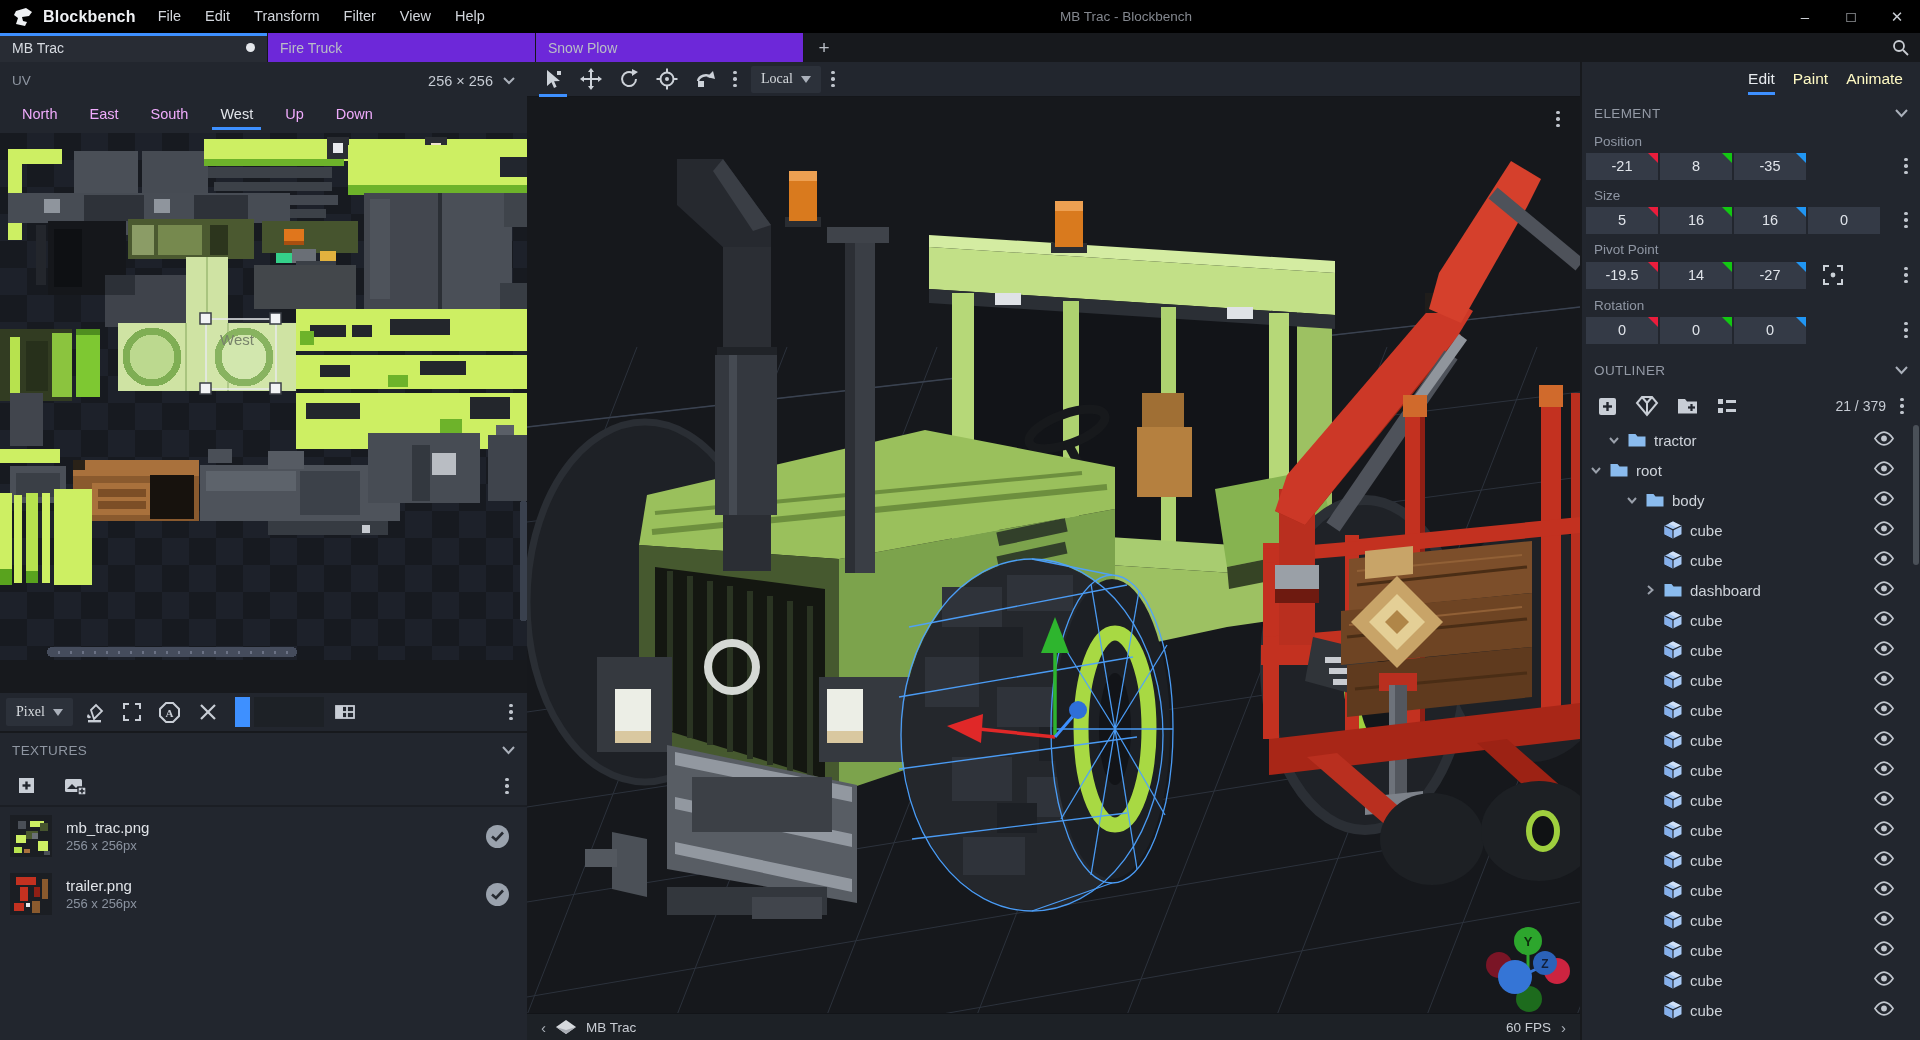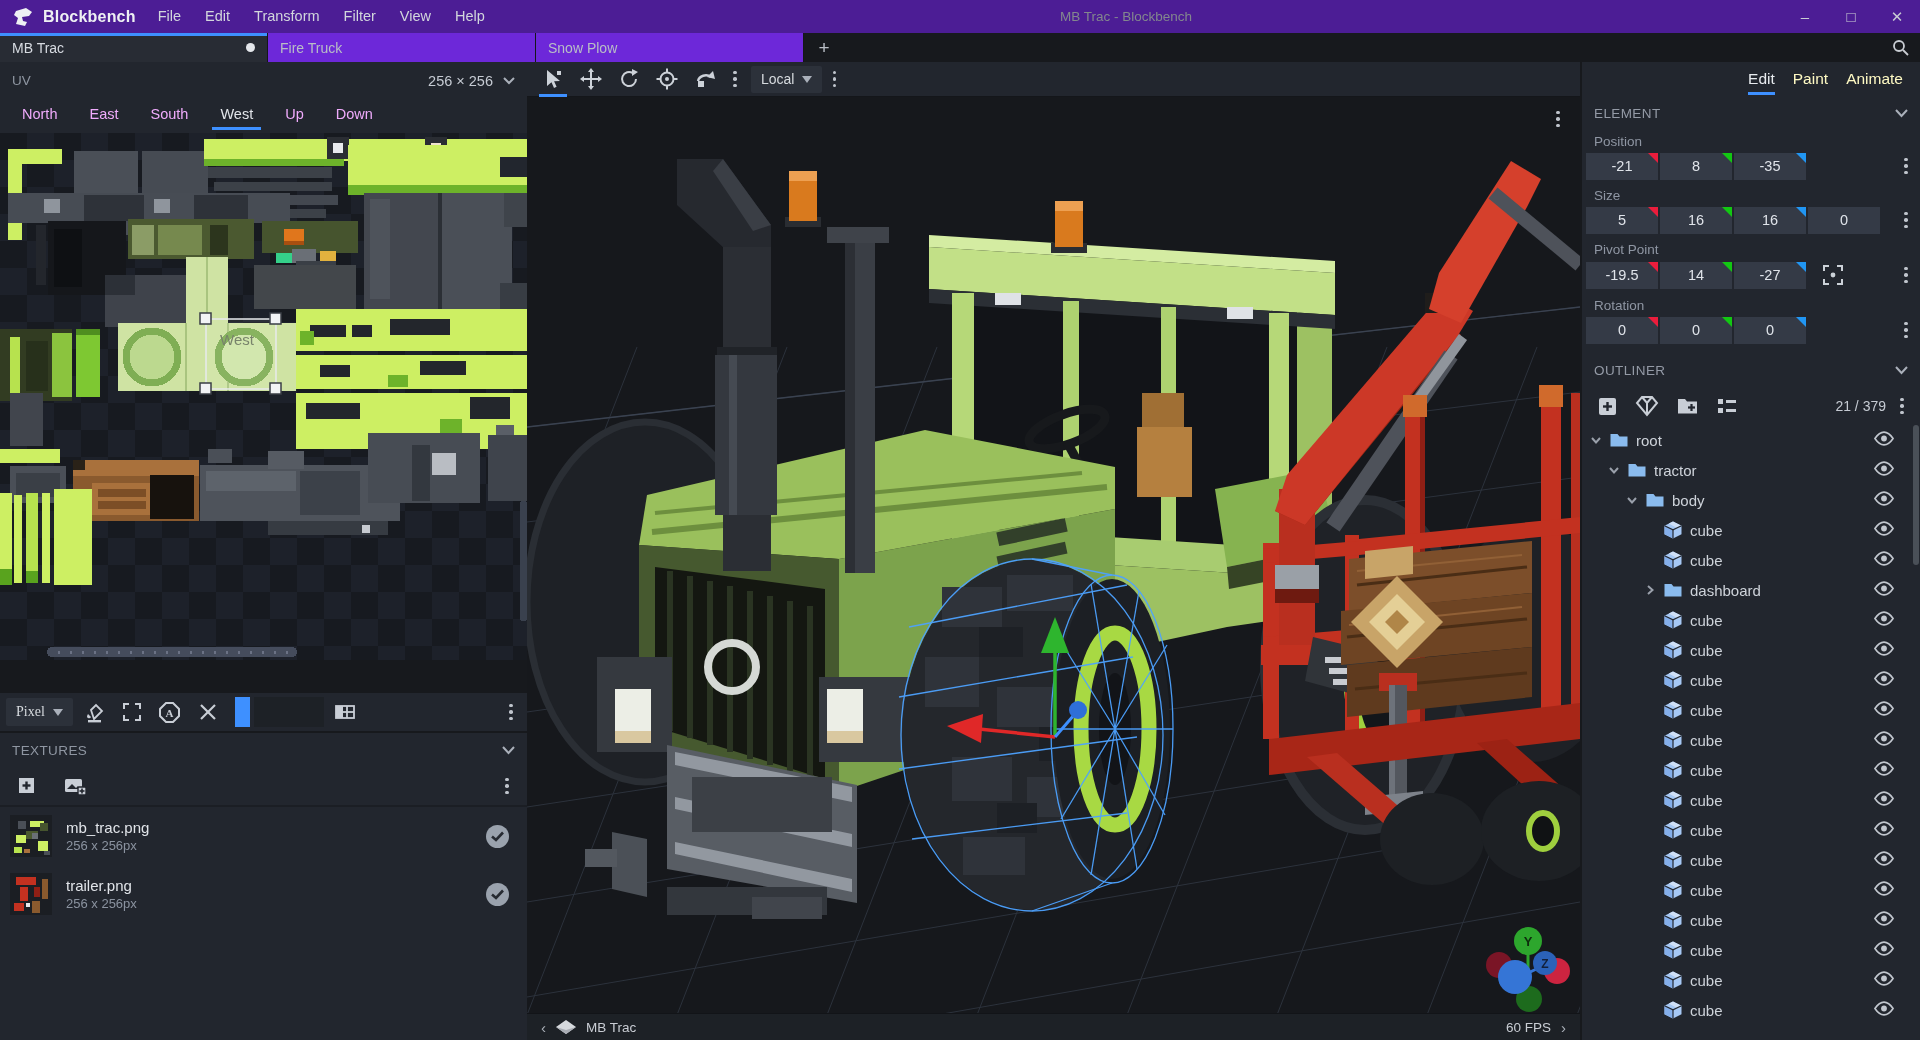--- a/index.html
+++ b/index.html
@@ -2,21 +2,21 @@
 <html><head>
 <meta charset="utf-8">
 <style>
   * { margin:0; padding:0; box-sizing:border-box; }
   html,body { width:1920px; height:1040px; overflow:hidden; background:#17191d;
     font-family:"Liberation Sans", sans-serif; color:#cfd4db; }
   .abs { position:absolute; }
 
   
   #titlebar { position:absolute; left:0; top:0; width:1920px; height:33px;
-    background:#4c1d95; display:flex; align-items:center; }
+    background:#000000; display:flex; align-items:center; }
   #logo { display:flex; align-items:center; gap:7px; padding:0 10px 0 12px; }
   #logo .appname { font-size:16px; font-weight:bold; color:#eef0f3; letter-spacing:.2px; }
   .menu-item { padding:0 12px; font-size:14.5px; color:#d2d6dc; height:33px; line-height:33px; cursor:default; }
   #win-title { position:absolute; left:1060px; top:0; height:33px; line-height:33px;
     font-size:13.5px; color:#83878e; }
   #win-controls { position:absolute; right:0; top:0; height:33px; display:flex; }
   .win-btn { width:46px; height:33px; display:flex; align-items:center; justify-content:center; color:#c9cdd3; font-size:15px; }
 
   
   #tabbar { position:absolute; left:0; top:33px; width:1920px; height:29px; background:#17191d; display:flex; }
@@ -66,21 +66,21 @@
   .tex-name { font-size:15px; color:#e1e4e9; }
   .tex-size { font-size:13px; color:#8b93a0; margin-top:2px; }
   .tex-check { margin-left:auto; margin-right:8px; width:23px; height:23px; border-radius:50%; background:#9aa2ad;
     display:flex; align-items:center; justify-content:center; }
   .thumb svg { display:none; width:42px; height:42px; }
   .thumb.thumb-mbtrac svg.t-mbtrac { display:block; }
   .thumb.thumb-trailer svg.t-trailer { display:block; }
 
   
   #viewport { position:absolute; left:527px; top:62px; width:1053px; bottom:0; background:#17191d; display:flex; flex-direction:column; }
-  #vp-toolbar { height:35px; background:#22262e; display:flex; align-items:center; gap:2px; padding:0 8px; border-bottom:1px solid #14161a; }
+  #vp-toolbar { height:35px; background:#22262e; display:flex; align-items:center; gap:2px; padding:0 8px; border-bottom:1px solid #14161a;font-family:Liberation Serif, serif; }
   .tool { width:36px; height:35px; display:flex; align-items:center; justify-content:center; position:relative; }
   .tool.active::after { content:""; position:absolute; left:4px; right:4px; bottom:0; height:3px; background:#3e90ff; }
   #space-btn { background:#2c313a; height:27px; border-radius:2px; display:flex; align-items:center; gap:8px;
     padding:0 10px; font-size:14px; color:#d6dade; margin-left:4px; }
   #vp-canvas { position:relative; flex:1; overflow:hidden; background:#16181c; }
   #vp-kebab { position:absolute; right:12px; top:8px; }
   #vp-status { height:27px; background:#1d2126; display:flex; align-items:center; gap:10px; padding:0 14px;
     font-size:13.5px; color:#c9cdd4; border-top:1px solid #121418; }
   .chev-txt { color:#aab0b8; font-size:15px; }
 
@@ -885,54 +885,54 @@
     <div class="kebab">
         <i></i>
         <i></i>
         <i></i>
       </div>
   </div>
 
   <div id="outliner-tree">
     <div>
 
-        <div class="tree-row depth-0">
+        <div class="tree-row depth-1">
           <span class="chev down">
             <svg width="12" height="12" viewBox="0 0 12 12">
               <polyline points="2,4 6,8.5 10,4" fill="none" stroke="#9aa0ab" stroke-width="2"></polyline>
             </svg>
           </span>
           <span class="tree-icon folder">
             <svg class="i-folder" viewBox="0 0 20 20">
               <path d="M1.5,4 h7 l2,2.5 h8 v10 h-17 z" fill="#8abbee"></path>
             </svg>
 
           </span>
-          <span class="tree-label">root</span>
-          <span class="eye">
-            <svg width="20" height="15" viewBox="0 0 22 16">
-              <path d="M1,8 C4.5,2.8 8,1 11,1 C14,1 17.5,2.8 21,8 C17.5,13.2 14,15 11,15 C8,15 4.5,13.2 1,8 Z" fill="none" stroke="#c2c7cf" stroke-width="1.8"></path>
-              <circle cx="11" cy="8" r="3.2" fill="#c2c7cf"></circle>
-            </svg>
-          </span>
-        </div>
-
-        <div class="tree-row depth-1">
+          <span class="tree-label">tractor</span>
+          <span class="eye">
+            <svg width="20" height="15" viewBox="0 0 22 16">
+              <path d="M1,8 C4.5,2.8 8,1 11,1 C14,1 17.5,2.8 21,8 C17.5,13.2 14,15 11,15 C8,15 4.5,13.2 1,8 Z" fill="none" stroke="#c2c7cf" stroke-width="1.8"></path>
+              <circle cx="11" cy="8" r="3.2" fill="#c2c7cf"></circle>
+            </svg>
+          </span>
+        </div>
+
+        <div class="tree-row depth-0">
           <span class="chev down">
             <svg width="12" height="12" viewBox="0 0 12 12">
               <polyline points="2,4 6,8.5 10,4" fill="none" stroke="#9aa0ab" stroke-width="2"></polyline>
             </svg>
           </span>
           <span class="tree-icon folder">
             <svg class="i-folder" viewBox="0 0 20 20">
               <path d="M1.5,4 h7 l2,2.5 h8 v10 h-17 z" fill="#8abbee"></path>
             </svg>
 
           </span>
-          <span class="tree-label">tractor</span>
+          <span class="tree-label">root</span>
           <span class="eye">
             <svg width="20" height="15" viewBox="0 0 22 16">
               <path d="M1,8 C4.5,2.8 8,1 11,1 C14,1 17.5,2.8 21,8 C17.5,13.2 14,15 11,15 C8,15 4.5,13.2 1,8 Z" fill="none" stroke="#c2c7cf" stroke-width="1.8"></path>
               <circle cx="11" cy="8" r="3.2" fill="#c2c7cf"></circle>
             </svg>
           </span>
         </div>
 
         <div class="tree-row depth-2">
           <span class="chev down">

